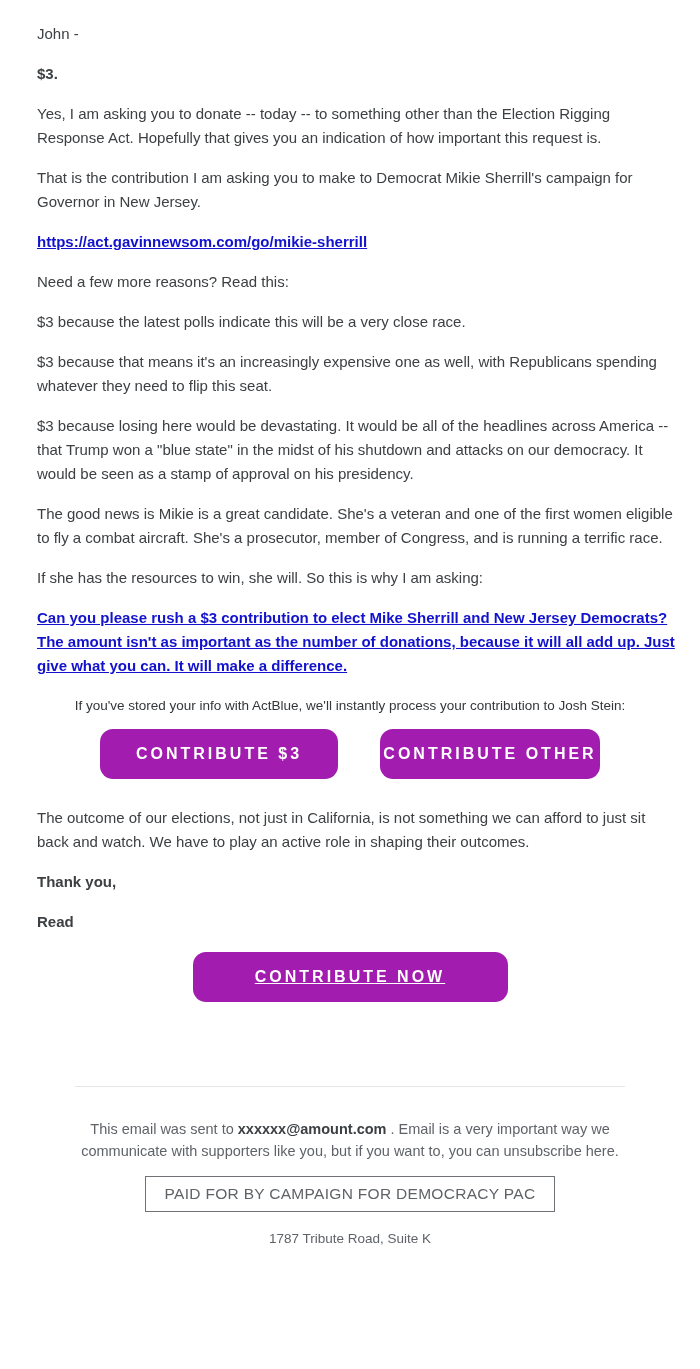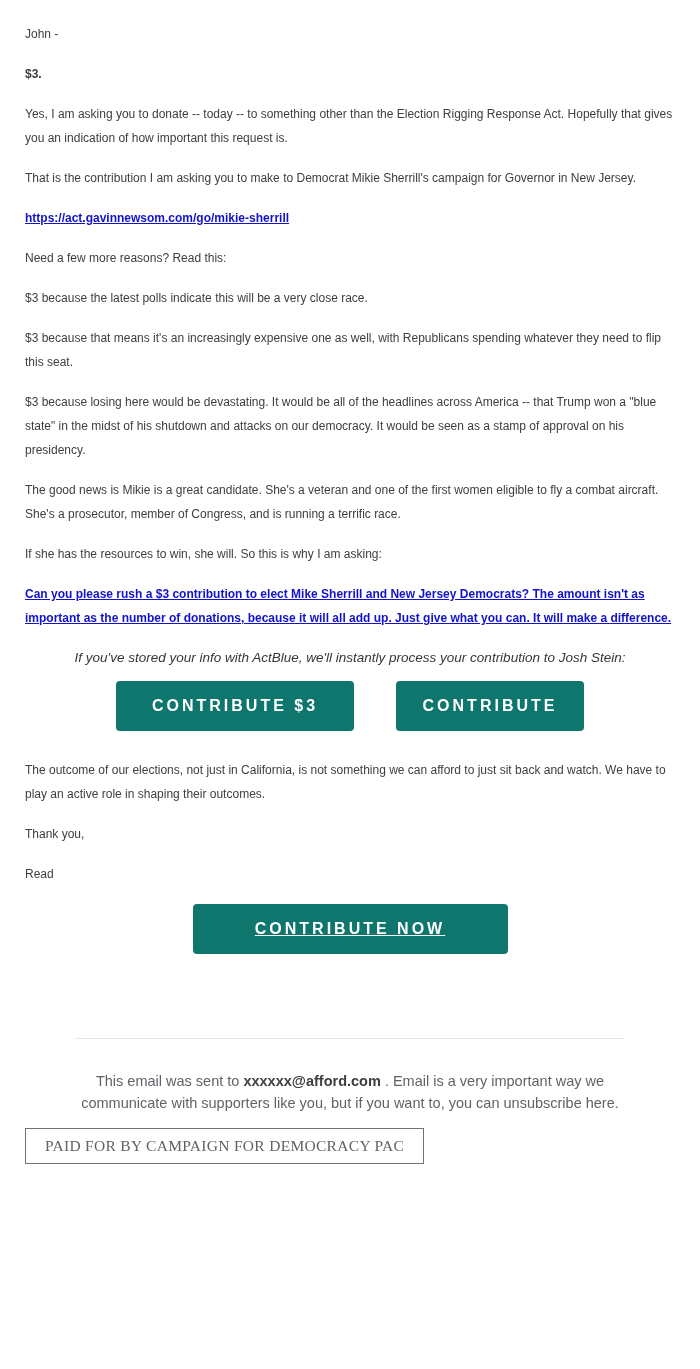--- a/index.html
+++ b/index.html
@@ -7,88 +7,87 @@
   body {
     width: 700px;
     font-family: "Liberation Sans", sans-serif;
     color: #3c4043;
   }
   .email-body {
     width: 700px;
     padding: 22px 25px 15px 25px;
   }
   p {
-    margin: 0 0 16px 0;
-    font-size: 12px;
+    margin: 0 0 16px 12px;
+    font-size: 15px;
     line-height: 24px;
     color: #3c4043;
   }
   .bold { font-weight: bold; }
   a.raw-link, .cta-link {
     color: #1212cc;
     font-weight: bold;
     text-decoration: underline;
     cursor: pointer;
   }
   p.link-line { margin-bottom: 16px; text-decoration: underline; }
   p.cta-paragraph { margin-bottom: 17px; }
   p.actblue-note {
     text-align: center;
-    font-style: italic;
     font-size: 13.5px;
     line-height: 21px;
     color: #33363a;
     margin: 0 0 13px 0;
   }
   .buttons-row {
     display: flex;
     justify-content: center;
     column-gap: 42px;
     margin: 0 0 27px 0;
   }
   .btn {
     display: inline-block;
-    background: #0f766e;
+    background: #a21caf;
     color: #ffffff;
     font-weight: bold;
     font-size: 16px;
     letter-spacing: 3px;
     text-align: center;
     line-height: 50px;
     height: 50px;
     border: none;
-    border-radius: 4px;
+    border-radius: 13px;
     cursor: pointer;
     font-family: "Liberation Sans", sans-serif;
     padding: 0;
   }
   .btn-contribute-3 { width: 238px; }
-  .btn-contribute-other { width: 188px; }
+  .btn-contribute-other { width: 220px; }
   .btn-now-wrap { text-align: center; margin-top: 18px; }
   .btn-contribute-now { width: 315px; text-decoration: underline; }
-  .signature-block p { margin-bottom: 16px; }
+  .signature-block p { margin-bottom: 16px; font-weight: bold; }
   hr.footer-divider {
     border: none;
     border-top: 1px solid #e6e6e6;
     margin: 84px 50px 0 50px;
   }
   .footer {
     margin-top: 31px;
     text-align: center;
   }
   .footer-disclaimer {
     max-width: 545px;
     margin: 0 auto 14px auto;
     font-size: 14.5px;
     line-height: 22px;
     color: #5f6368;
   }
   .footer-disclaimer .email-addr { font-weight: bold; color: #3c4043; }
   .footer-disclaimer .unsub { color: #5f6368; cursor: pointer; }
-  .paid-box-wrap { text-align: left; margin: 0 0 17px 0; font-family: Liberation Serif, serif; }
+  .paid-box-wrap { text-align: center; margin: 0 0 17px 0; }
   .paid-box {
     display: inline-block;
     border: 1px solid #6f7377;
     padding: 8px 19px;
     font-size: 15.5px;
     letter-spacing: 0.3px;
     color: #5f6368;
   }
   .address {
     font-size: 13.5px;
@@ -134,23 +133,24 @@
     <p>Read</p>
   </div>
 
   <div class="btn-now-wrap">
     <button class="btn btn-contribute-now">CONTRIBUTE NOW</button>
   </div>
 
   <hr class="footer-divider">
 
   <div class="footer">
-    <p class="footer-disclaimer"><span>This email was sent to </span><span class="email-addr">xxxxxx@afford.com</span><span> . Email is a very important way we communicate with supporters like you, but if you want to, you can </span><span class="unsub">unsubscribe here.</span></p>
+    <p class="footer-disclaimer"><span>This email was sent to </span><span class="email-addr">xxxxxx@amount.com</span><span> . Email is a very important way we communicate with supporters like you, but if you want to, you can </span><span class="unsub">unsubscribe here.</span></p>
 
     <div class="paid-box-wrap">
       <div class="paid-box">PAID FOR BY CAMPAIGN FOR DEMOCRACY PAC</div>
     </div>
 
     <div class="address">
+      <div>1787 Tribute Road, Suite K</div>
     </div>
   </div>
 
 </div>
 
 </body></html>

